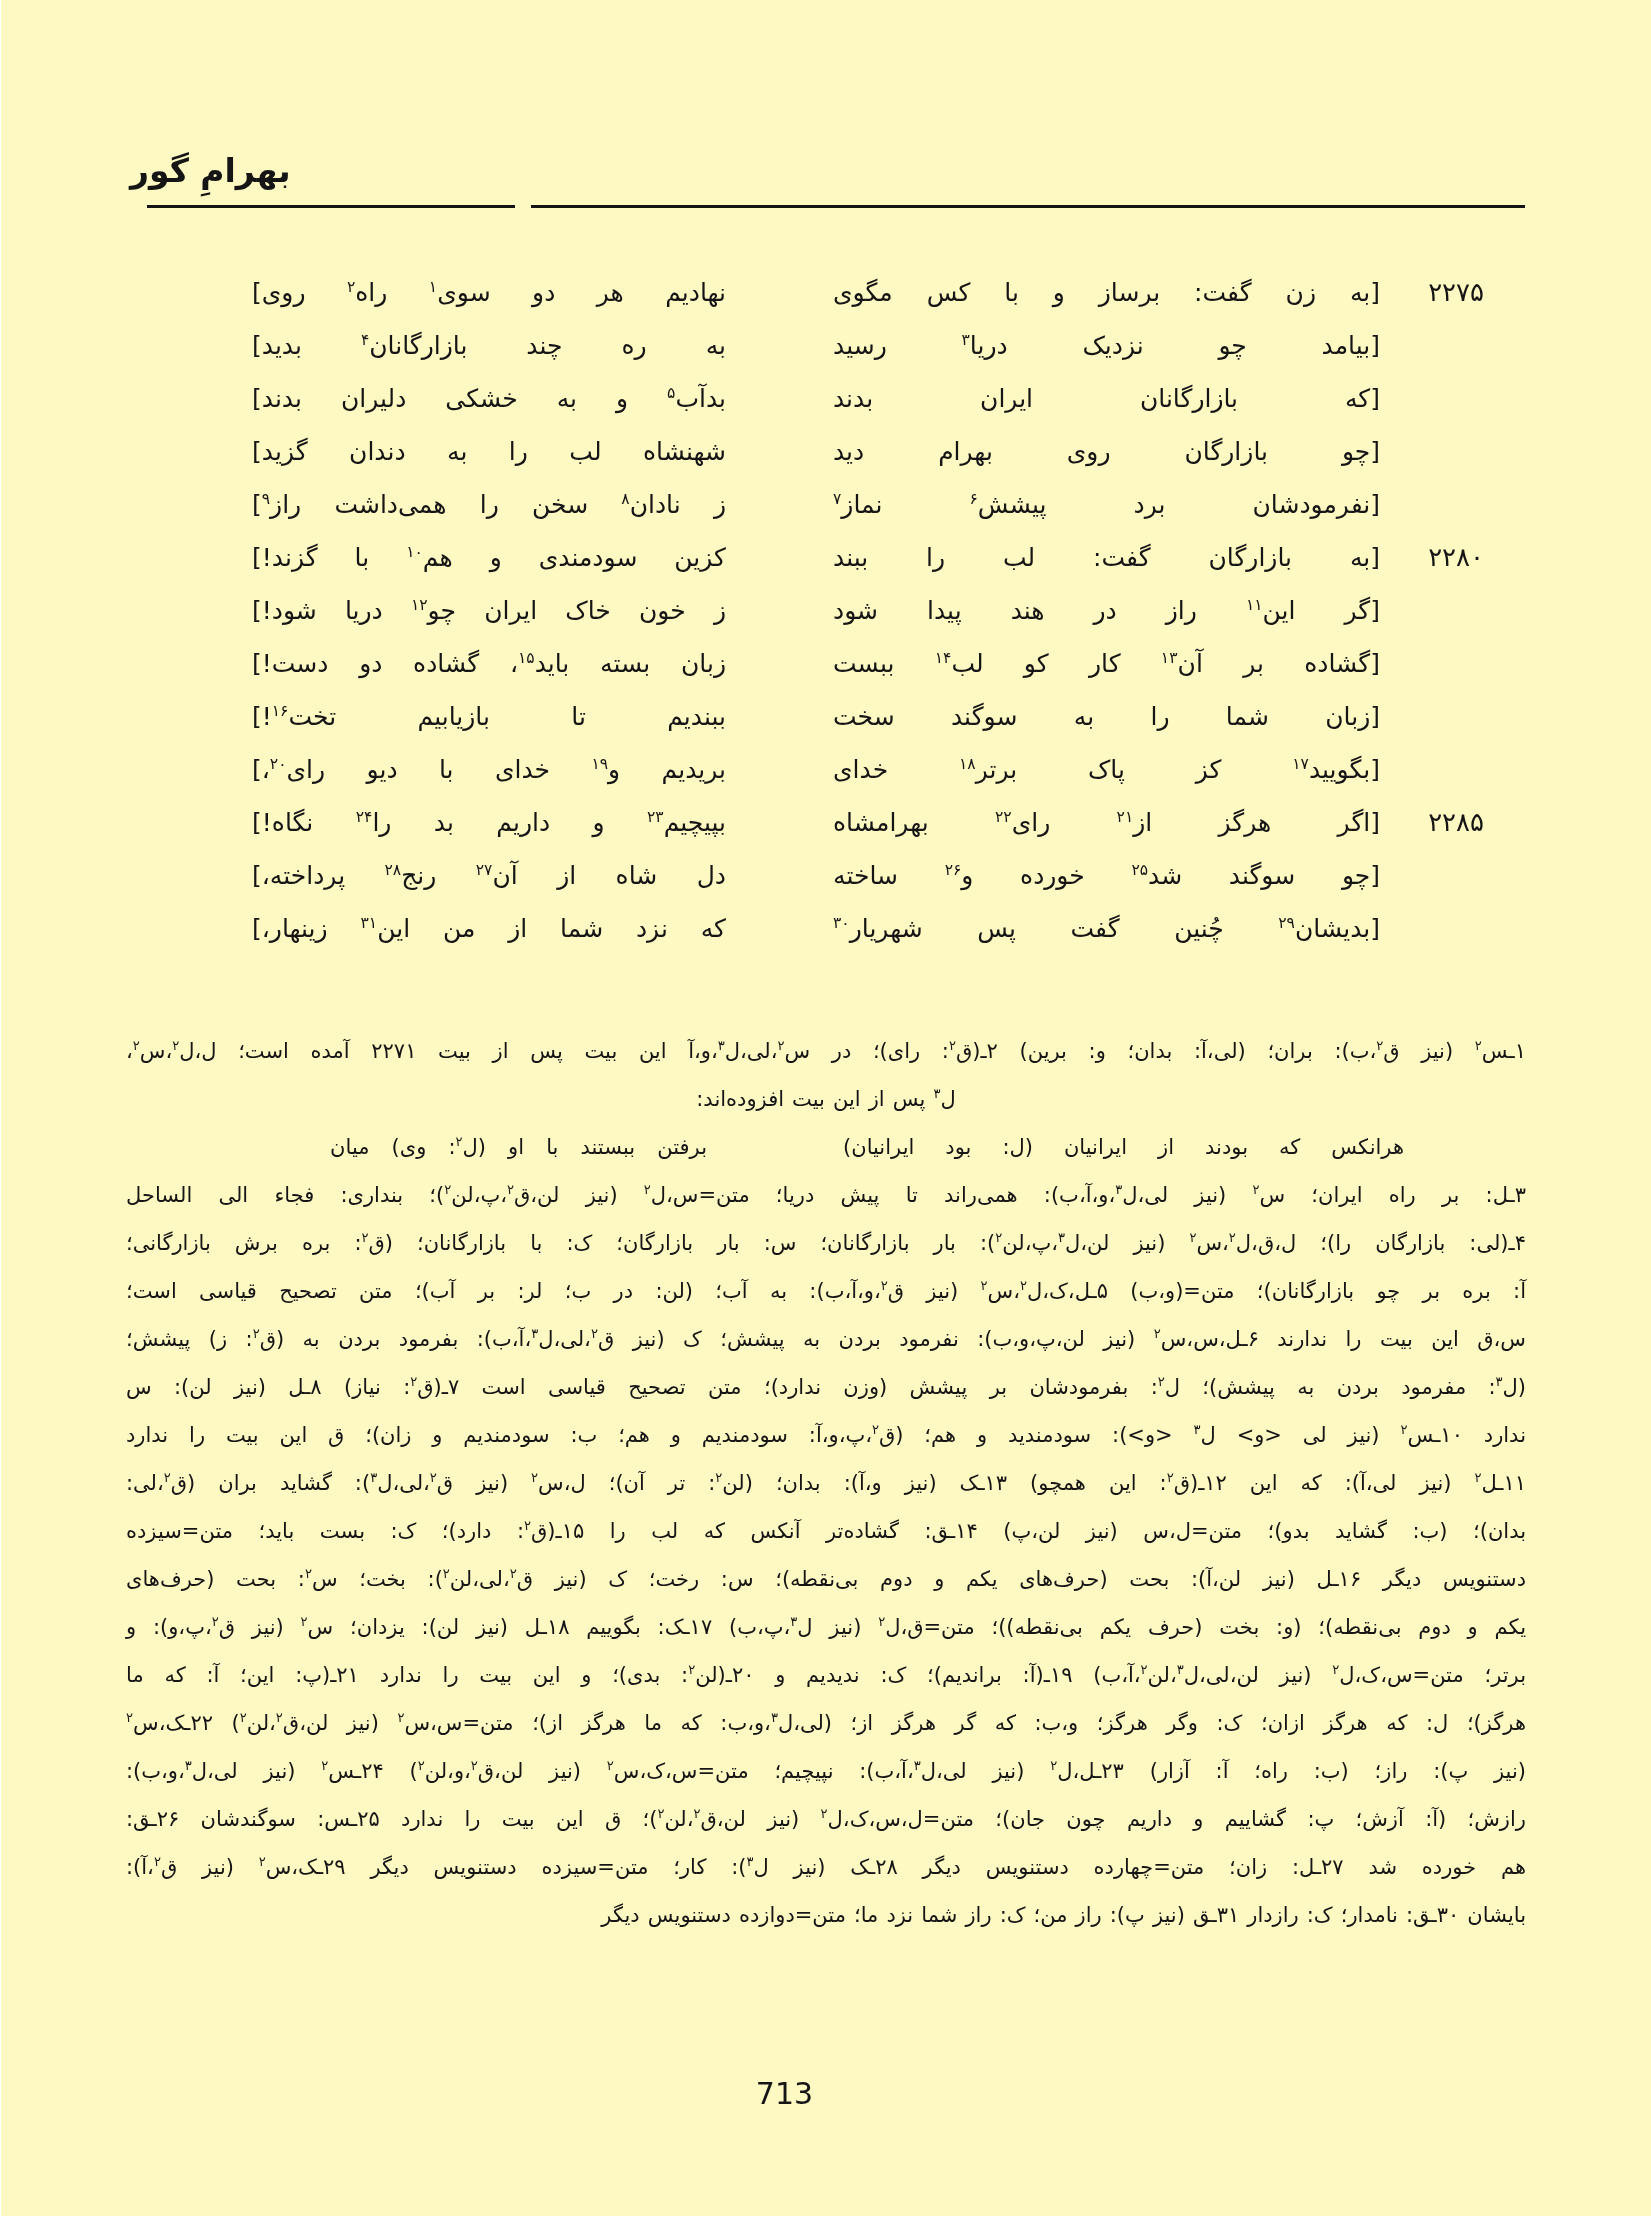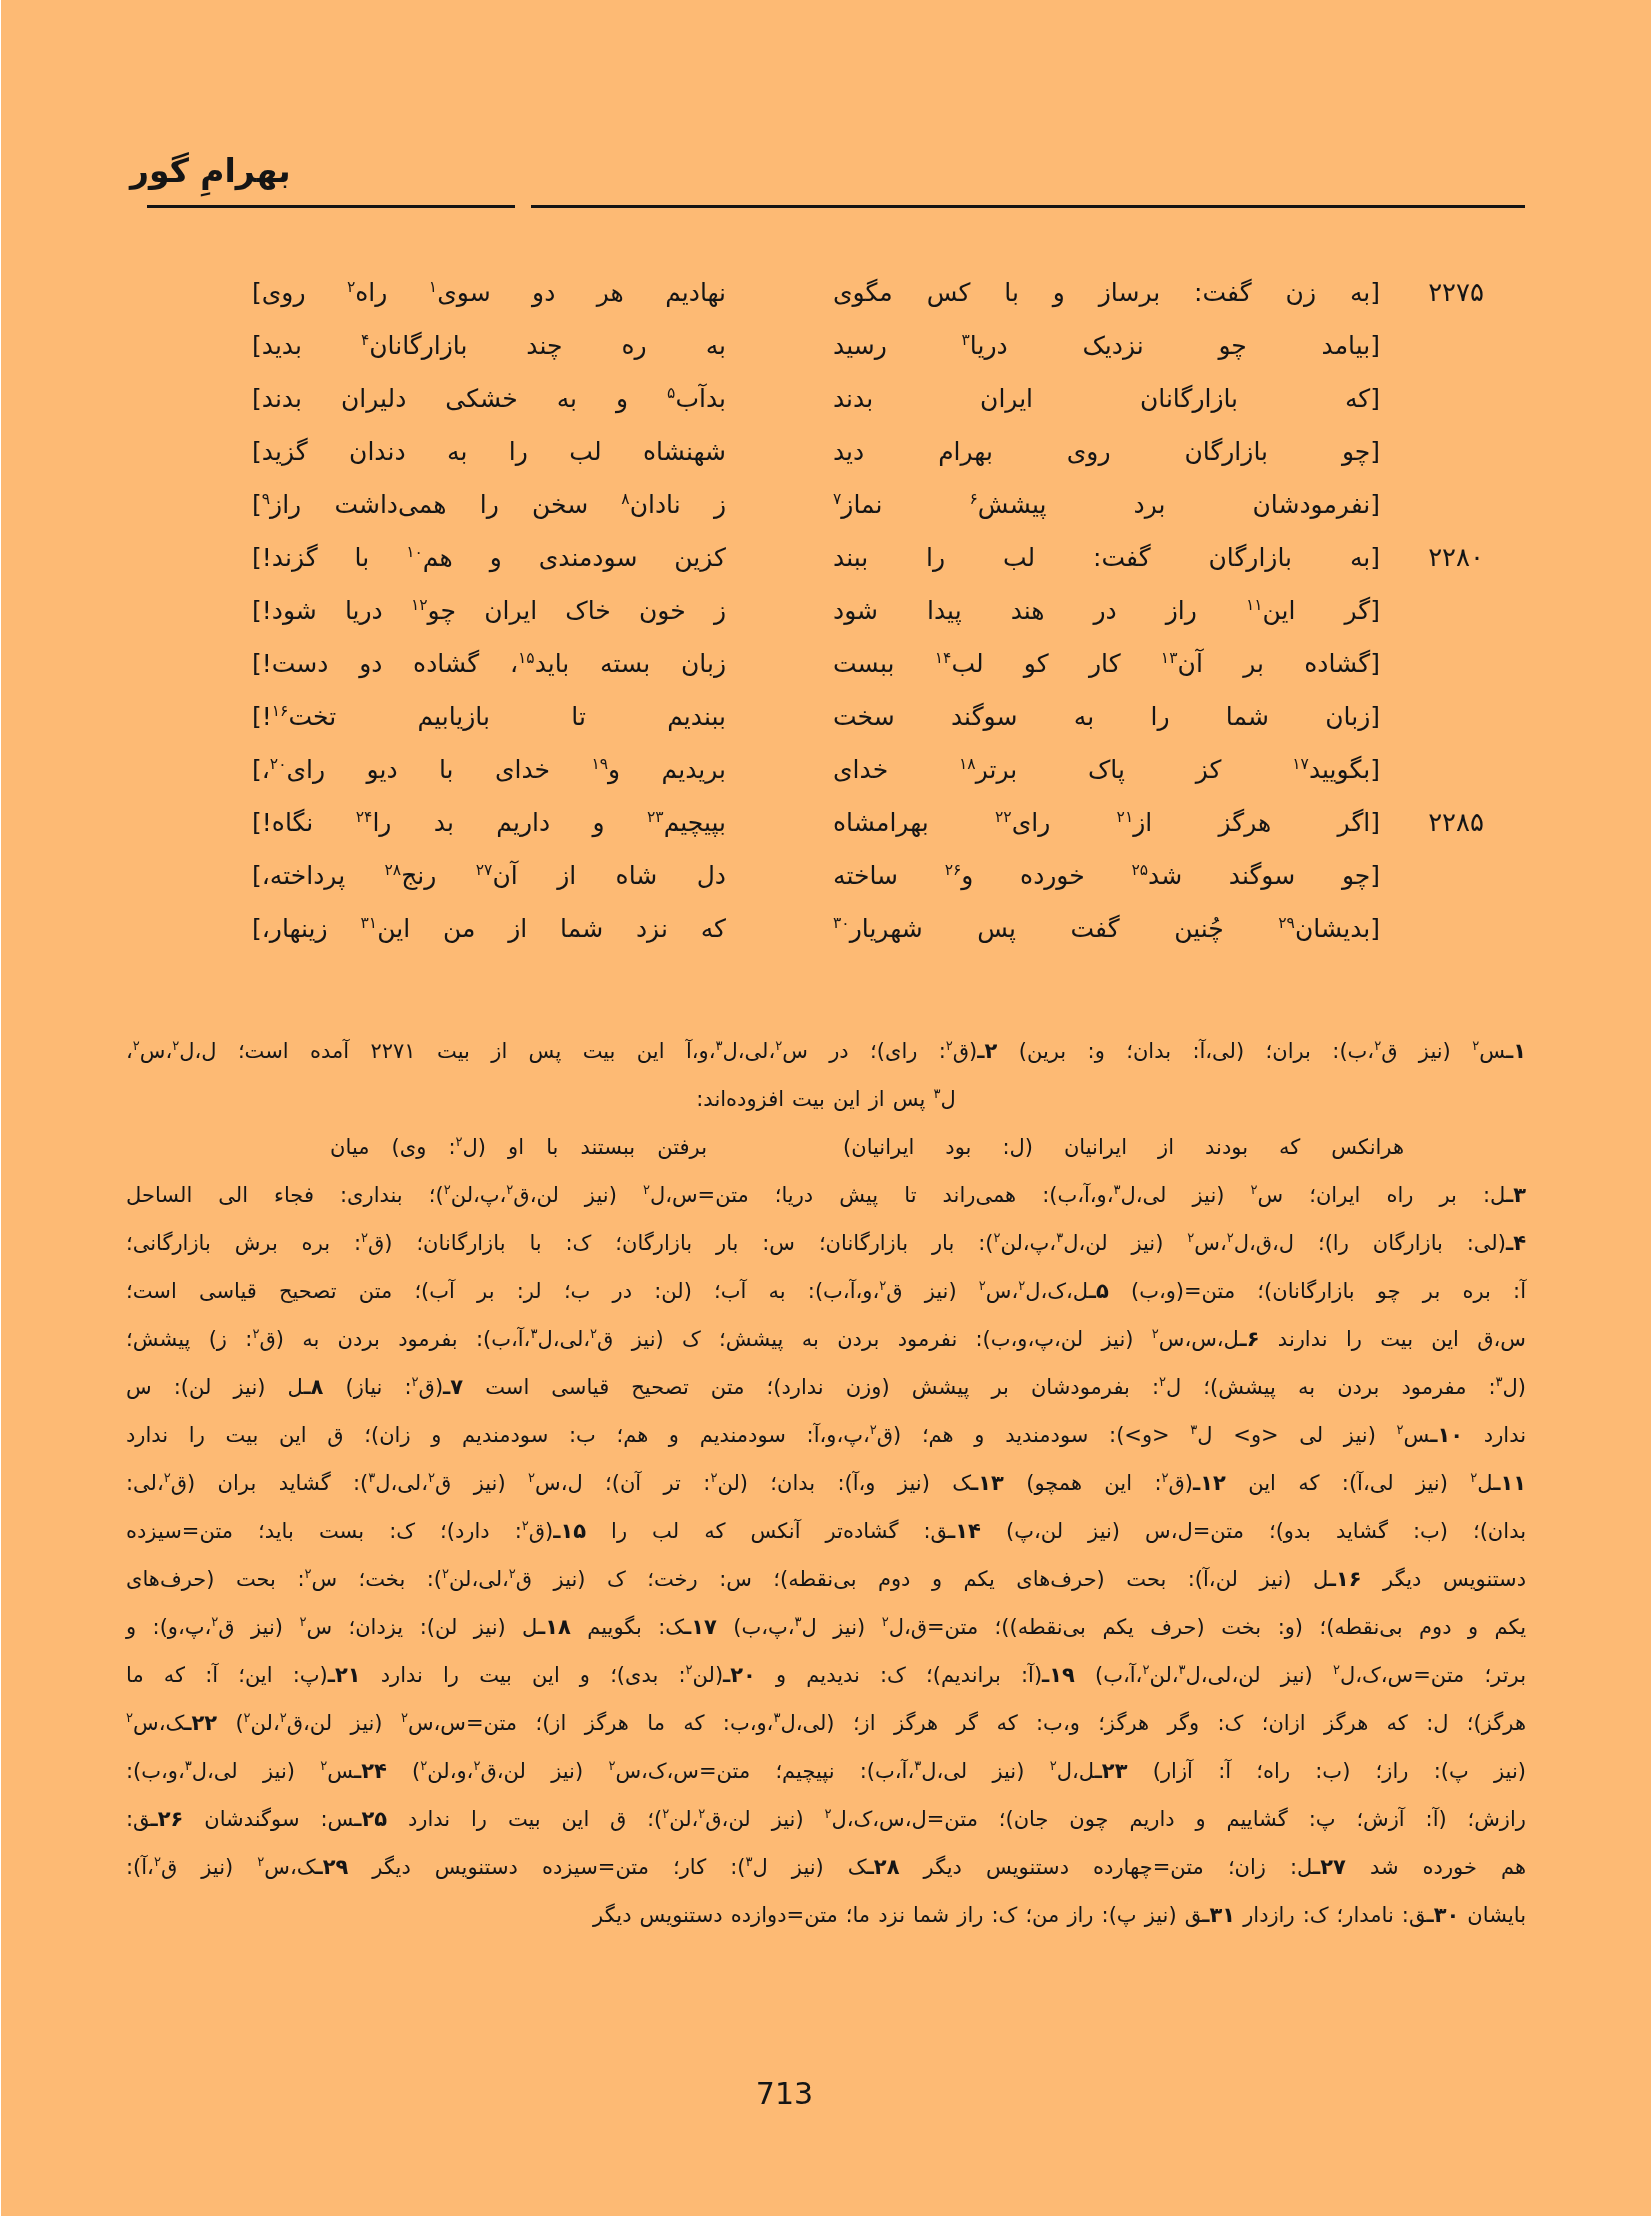--- a/index.html
+++ b/index.html
@@ -1,20 +1,20 @@
 <!DOCTYPE html>
 <html lang="fa" dir="rtl" style="font-size:11px"><head>
 <meta charset="utf-8">
 <style>
   html,body{margin:0;padding:0;}
   body{
     width:1652px;height:2216px;background:#ffffff;color:#151515;
     font-family:"DejaVu Sans",sans-serif;position:relative;overflow:hidden;
   }
-  .page{position:absolute;inset:0;background:#fdba74;}
+  .page{position:absolute;inset:0;background:#fef9c3;}
 
   
   .header-title{
     position:absolute;top:151px;left:130px;
     font-size:33px;font-weight:bold;direction:rtl;letter-spacing:0.7px;
   }
   .header-rule{position:absolute;top:205px;height:2.7px;background:#141414;}
   .header-rule.seg-a{left:147px;width:368px;}
   .header-rule.seg-b{left:531px;width:994px;}
 
@@ -46,21 +46,21 @@
   }
   .app-center{text-align:center;text-align-last:center;}
   .app-last{text-align:center;text-align-last:right;padding-left:190px;}
   .app-verse{
     height:48px;line-height:48px;display:flex;justify-content:space-between;
     padding-right:122px;padding-left:204px;
   }
   .app-verse .vh{display:flex;justify-content:space-between;white-space:nowrap;}
   .app-verse .vh-r{width:561px;}
   .app-verse .vh-l{width:377px;}
-  .apparatus b{font-weight:bold;}
+  .apparatus b{font-weight:normal;}
 
   
   .page-number{
     position:absolute;top:2076px;left:737px;width:95px;
     font-size:30px;text-align:center;direction:rtl;
   }
 </style>
 </head>
 <body>
 

